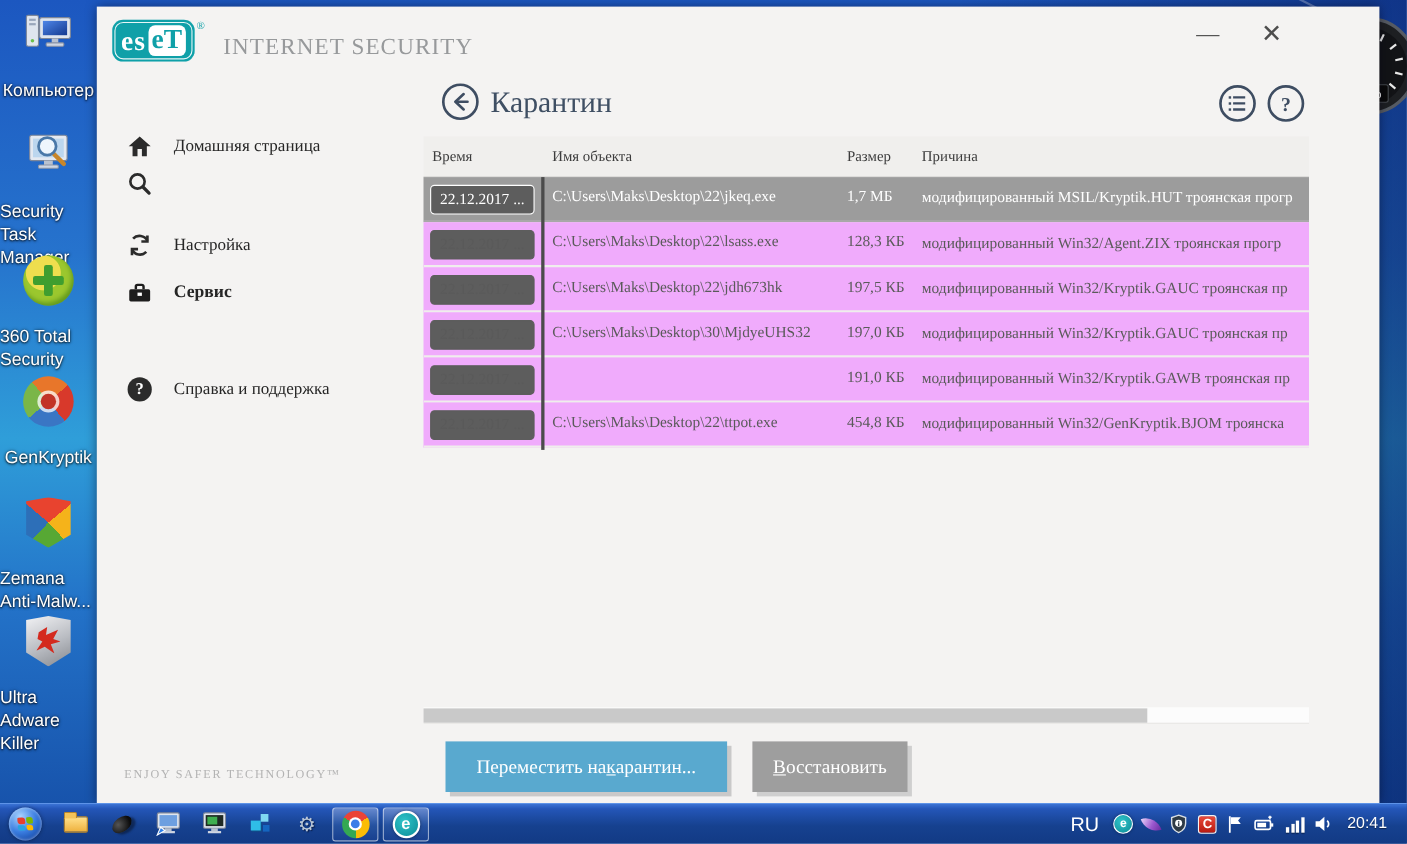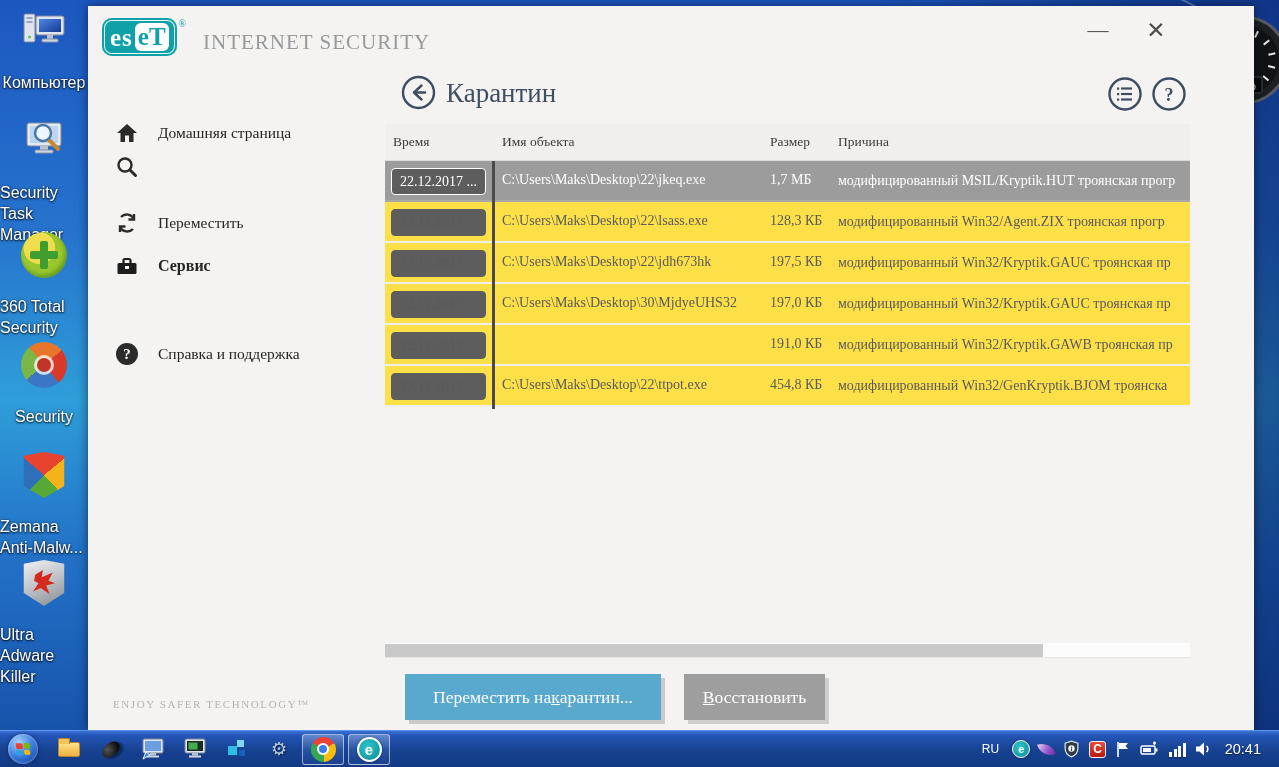--- a/index.html
+++ b/index.html
@@ -74,21 +74,21 @@
   .backbtn { position:absolute; left:313px; top:69px; width:35px; height:35px; cursor:pointer; }
   .page-title { position:absolute; left:358px; top:72px; font-size:27px; color:#3f4f63; }
   .hcirc { position:absolute; top:70px; width:36px; height:36px; cursor:pointer; }
   .hc-menu{ left:1019px; } .hc-help{ left:1063px; }
 
   
   .qtable { position:absolute; left:297px; top:118px; width:805px; }
   .thead { height:37px; background:#f0efed; border-bottom:1px solid #dddcda; position:relative; }
   .thead span { position:absolute; top:10px; font-size:13.5px; color:#3c3c3c; }
   .h-time{left:8px} .h-name{left:117px} .h-size{left:385px} .h-reason{left:453px}
-  .trow { position:relative; height:41px; background:#fde047; box-shadow:inset 0 -2px 0 #efeeec; cursor:pointer; }
+  .trow { position:relative; height:41px; background:#f0abfc; box-shadow:inset 0 -2px 0 #efeeec; cursor:pointer; }
   .trow span { position:absolute; font-size:14px; color:#5a5a5a; white-space:nowrap; overflow:hidden; }
   .badge { position:absolute; left:6px; top:7px; width:95px; height:27px; background:#5d5d5d; border:1px solid #5d5d5d;
     border-radius:4px; color:#fff; font-size:13.5px; display:flex; align-items:center; justify-content:center; }
   .c-name{ left:117px; top:11px; width:262px; }
   .c-size{ left:385px; top:11px; width:64px; }
   .c-reason{ left:453px; top:12px; right:2px; font-size:13.5px; color:#8a8a8a; }
   .trow.selected { background:#9c9c9c; box-shadow:inset 0 -2px 0 #a8a8a8; }
   .trow.selected span { color:#fff; }
   .trow.selected .badge { border:1px solid #fff; }
   .vsep { position:absolute; left:107px; top:37px; width:3px; height:248px; background:#4b4b4b; }
@@ -136,21 +136,21 @@
     border-radius:50%; background:#fff; }
   .chrome::after { content:""; position:absolute; left:8.5px; top:8.5px; width:8px; height:8px;
     border-radius:50%; background:#3a7de8; }
   .eset-badge { width:25px; height:25px; border-radius:50%; background:radial-gradient(circle at 40% 35%, #2fc3c9, #0c8c96);
     border:2px solid #fff; color:#fff; font-weight:bold; font-size:15px;
     display:flex; align-items:center; justify-content:center; box-shadow:0 0 3px rgba(0,0,0,.4); }
   .eset-badge.small { width:18px; height:18px; font-size:11px; border-width:1.5px; }
 
   .tray { margin-left:auto; display:flex; align-items:center; gap:9px; padding-right:10px; }
   .tray > * { cursor:pointer; }
-  .lang { color:#fff; font-size:12px; padding:0 4px; }
+  .lang { color:#fff; font-size:18px; padding:0 4px; }
   .feather { width:15px; height:15px; background:linear-gradient(135deg,#e8d4f8,#9c59cf 55%,#6a2ba0);
     border-radius:0 100% 0 100%; transform:rotate(-18deg); }
   .comodo { width:17px; height:17px; background:linear-gradient(#e84b3c,#b81a10); border:1px solid #f4f4f4;
     border-radius:3px; color:#fff; font-weight:bold; font-size:12px; display:flex; align-items:center; justify-content:center; }
   .bars { display:flex; align-items:flex-end; gap:1.5px; height:15px; }
   .bars i { width:3px; background:#fff; box-shadow:0 1px 1px rgba(0,0,0,.4); }
   .bars .b1{height:5px}.bars .b2{height:8px}.bars .b3{height:11px}.bars .b4{height:14px}
   .clock { color:#fff; font-size:14.5px; padding:0 8px 0 4px; text-shadow:0 1px 1px rgba(0,0,0,.5); }
 </style>
 </head>
@@ -192,21 +192,21 @@
     </div>
     <div class="dicon di-2">
       <div class="shield360">
           <i class="plus-v"></i>
           <i class="plus-h"></i>
         </div>
       <span class="dlabel">360 Total Security</span>
     </div>
     <div class="dicon di-3">
       <div class="hitman"></div>
-      <span class="dlabel">Security</span>
+      <span class="dlabel">GenKryptik</span>
     </div>
     <div class="dicon di-4">
       <div class="zemana"></div>
       <span class="dlabel">Zemana Anti-Malw...</span>
     </div>
     <div class="dicon di-5">
       <div class="uak"></div>
       <span class="dlabel">Ultra Adware Killer</span>
     </div>
   </div>
@@ -268,21 +268,21 @@
     </div>
     <div class="side-item si-2">
       <span class="sicon">
         <svg width="24" height="24" viewBox="0 0 24 24" fill="none" stroke="#2b2b2b" stroke-width="2.4">
           <path d="M19 8 A8 8 0 0 0 6 6"></path>
             <path d="M5 16 A8 8 0 0 0 18 18"></path>
           <path d="M19 3 V8.5 H13.5" fill="none"></path>
             <path d="M5 21 V15.5 H10.5" fill="none"></path>
         </svg>
       </span>
-      <span class="slabel">Переместить</span>
+      <span class="slabel">Настройка</span>
     </div>
     <div class="side-item si-3 active">
       <span class="sicon">
         <svg width="24" height="24" viewBox="0 0 24 24">
             <rect x="2.5" y="9" width="19" height="11" rx="1.5" fill="#1d1d1d"></rect>
             <path d="M8.5 9 V6.5 a1.5 1.5 0 0 1 1.5-1.5 h4 a1.5 1.5 0 0 1 1.5 1.5 V9" fill="none" stroke="#1d1d1d" stroke-width="2.2"></path>
             <rect x="10" y="12" width="4" height="3" fill="#fff"></rect>
           </svg>
       </span>
       <span class="slabel">Сервис</span>

